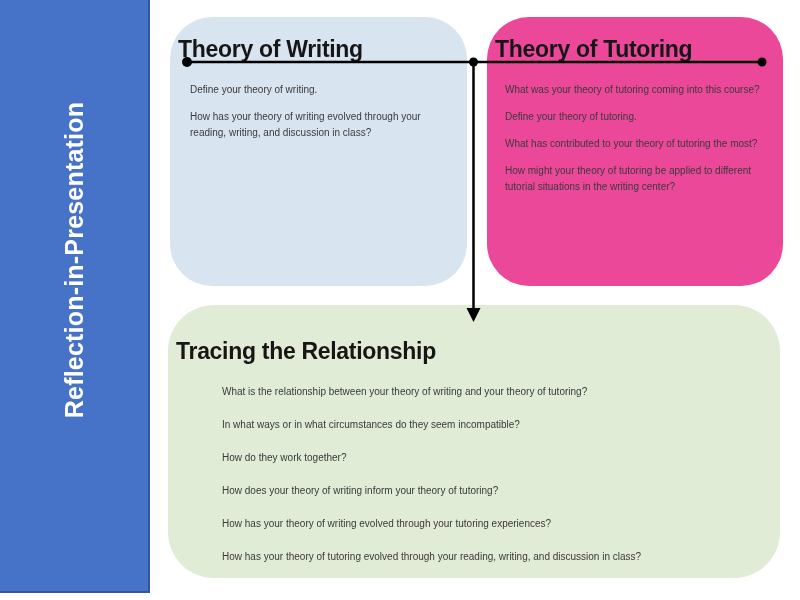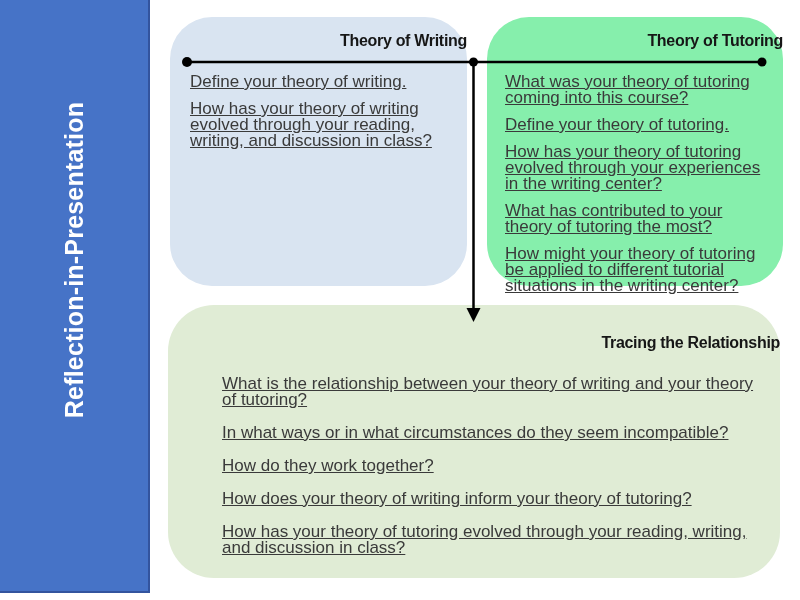--- a/index.html
+++ b/index.html
@@ -52,36 +52,35 @@
     background: #fbf0ca;
     border-radius: 42px;
   }
   .box-relationship {
     left: 168px; top: 305px;
     width: 612px; height: 273px;
     background: #e0ecd5;
     border-radius: 46px;
   }
   .box-title {
-    margin: 0;
+    margin: 8px;
     padding-top: 13px;
-    text-align: right;
-    font-size: 16px;
+    text-align: left;
+    font-size: 23px;
     line-height: 22px;
     font-weight: bold;
     letter-spacing: -0.3px;
     color: #161616;
   }
   .box-relationship .box-title { padding-top: 26px; line-height: 24px; }
 
   .box-body {
-    font-size: 17px;
+    font-size: 10px;
     line-height: 16px;
     color: #3a3a3a;
-    text-decoration: underline;
   }
   .box-body p { margin: 0 0 11px 0; }
   .body-writing   { margin: 22px 18px 0 20px; }
   .body-tutoring  { margin: 22px 16px 0 18px; }
   .body-relationship { margin: 21px 24px 0 54px; }
   .body-relationship p { margin: 0 0 17px 0; }
 
   
   .connector {
     position: absolute;
@@ -103,38 +102,38 @@
   </div>
 
   <section class="box box-writing" style="background-color: rgb(217, 228, 241);">
     <h2 class="box-title">Theory of Writing</h2>
     <div class="box-body body-writing">
         <p>Define your theory of writing.</p>
         <p>How has your theory of writing evolved through your reading, writing, and discussion in class?</p>
       </div>
   </section>
 
-  <section class="box box-tutoring" style="background-color: #86efac;">
+  <section class="box box-tutoring" style="background-color: #ec4899;">
     <h2 class="box-title">Theory of Tutoring</h2>
     <div class="box-body body-tutoring">
         <p>What was your theory of tutoring coming into this course?</p>
         <p>Define your theory of tutoring.</p>
-        <p>How has your theory of tutoring evolved through your experiences in the writing center?</p>
         <p>What has contributed to your theory of tutoring the most?</p>
         <p>How might your theory of tutoring be applied to different tutorial situations in the writing center?</p>
       </div>
   </section>
 
   <section class="box box-relationship" style="background-color: rgb(224, 236, 213);">
     <h2 class="box-title">Tracing the Relationship</h2>
     <div class="box-body body-relationship">
         <p>What is the relationship between your theory of writing and your theory of tutoring?</p>
         <p>In what ways or in what circumstances do they seem incompatible?</p>
         <p>How do they work together?</p>
         <p>How does your theory of writing inform your theory of tutoring?</p>
+        <p>How has your theory of writing evolved through your tutoring experiences?</p>
         <p>How has your theory of tutoring evolved through your reading, writing, and discussion in class?</p>
       </div>
   </section>
 
   <svg class="connector" viewBox="0 0 800 600" xmlns="http://www.w3.org/2000/svg" style="color: rgb(0, 0, 0);">
     <line x1="187" y1="62" x2="762" y2="62"></line>
     <line x1="473.5" y1="62" x2="473.5" y2="309"></line>
     <circle cx="187" cy="62" r="5"></circle>
     <circle cx="473.5" cy="62" r="4.5"></circle>
     <circle cx="762" cy="62" r="4.5"></circle>

